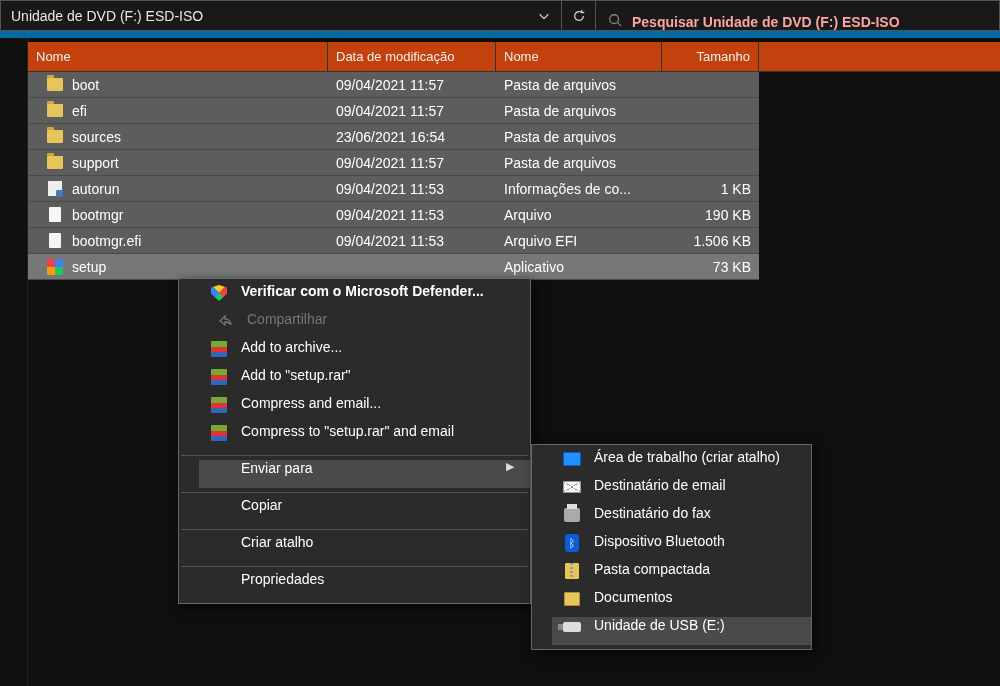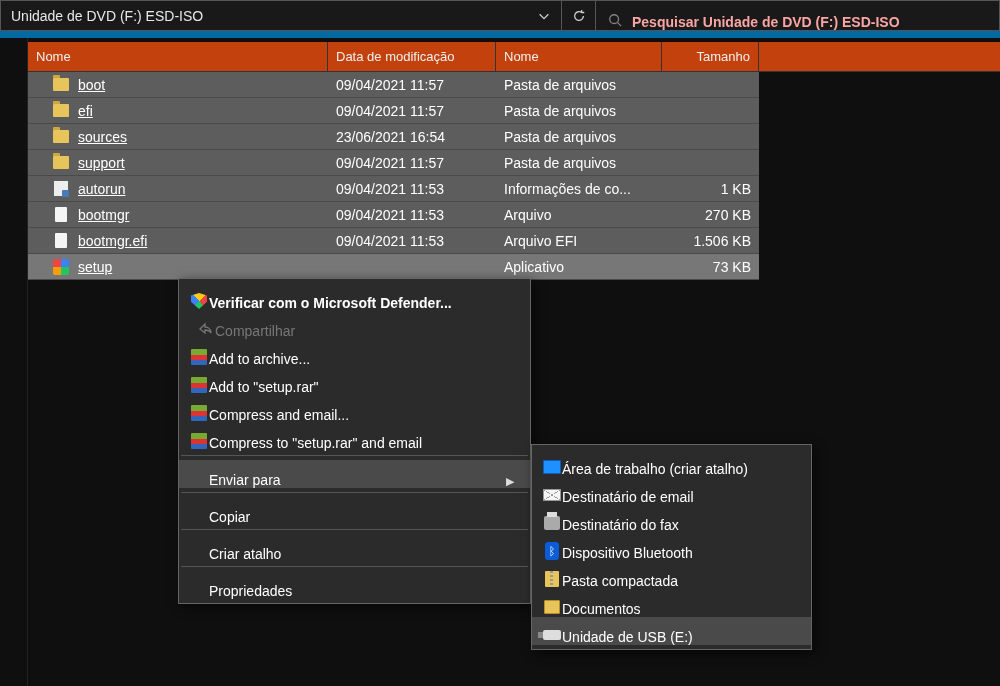--- a/index.html
+++ b/index.html
@@ -92,21 +92,21 @@
   .file-row {
     display: flex;
     height: 26px;
     align-items: center;
     background: #5d5d5d;
     border-bottom: 1px solid #4a4a4a;
     font-size: 14px;
     color: #fff;
   }
   .file-row.selected { background: #777; }
-  .fname { width: 300px; padding-left: 24px; display: flex; align-items: center; gap: 8px; text-decoration: underline; }
+  .fname { width: 300px; padding-left: 18px; display: flex; align-items: center; gap: 8px; }
   .fdate { width: 168px; padding: 0 8px; }
   .ftype { width: 166px; padding: 0 8px; overflow: hidden; white-space: nowrap; text-overflow: ellipsis; }
   .fsize { width: 97px; padding: 0 8px; text-align: right; }
 
   .ficon { width: 18px; height: 18px; display: inline-flex; align-items: center; justify-content: center; }
   .folder-ico { width: 16px; height: 13px; background: #e7c55a; position: relative; border-radius: 1px; }
   .folder-ico::before { content: ""; position: absolute; top: -3px; left: 0; width: 7px; height: 3px; background: #cda93d; border-radius: 1px 1px 0 0; }
   .file-ico { width: 12px; height: 15px; background: #f5f5f5; border-radius: 1px; }
   .inf-ico { width: 14px; height: 15px; background: #eee; position: relative; }
   .inf-ico::after { content: ""; position: absolute; width: 7px; height: 7px; background: #4a79b8; right: -1px; bottom: -1px; border-radius: 1px; }
@@ -120,23 +120,25 @@
     box-shadow: 3px 3px 10px rgba(0,0,0,.6);
     padding: 4px 0;
     font-size: 14px;
     color: #fff;
   }
   .ctx1 { left: 178px; top: 278px; width: 353px; }
   .ctx2 { left: 531px; top: 444px; width: 281px; }
 
   .ctx-item {
     display: flex;
-    align-items: flex-end;
+    align-items: flex-start;
     height: 28px;
     padding: 0 14px 0 10px;
+    gap: 12px;
+    margin-left: 20px;
   }
   .ctx-item.highlight { background: #4a4a4a; }
   .ctx-item.disabled { color: #777; padding-left: 16px; }
   .ctx-item.bold { font-weight: 600; }
   .ctx-sep { height: 1px; background: #555; margin: 4px 2px; }
   .ctx-ico { width: 20px; height: 20px; display: flex; align-items: center; justify-content: center; flex: 0 0 20px; }
   .ctx-label { flex: 1; white-space: nowrap; overflow: hidden; text-overflow: ellipsis; }
   .ctx-arrow { width: 10px; color: #ddd; font-size: 11px; }
 
   
@@ -257,21 +259,21 @@
     </div>
     <div class="file-row">
       <div class="fname">
           <span class="ficon">
             <span class="file-ico"></span>
           </span>
           <span>bootmgr</span>
         </div>
       <div class="fdate">09/04/2021 11:53</div>
       <div class="ftype">Arquivo</div>
-      <div class="fsize">270 KB</div>
+      <div class="fsize">190 KB</div>
     </div>
     <div class="file-row">
       <div class="fname">
           <span class="ficon">
             <span class="file-ico"></span>
           </span>
           <span>bootmgr.efi</span>
         </div>
       <div class="fdate">09/04/2021 11:53</div>
       <div class="ftype">Arquivo EFI</div>

